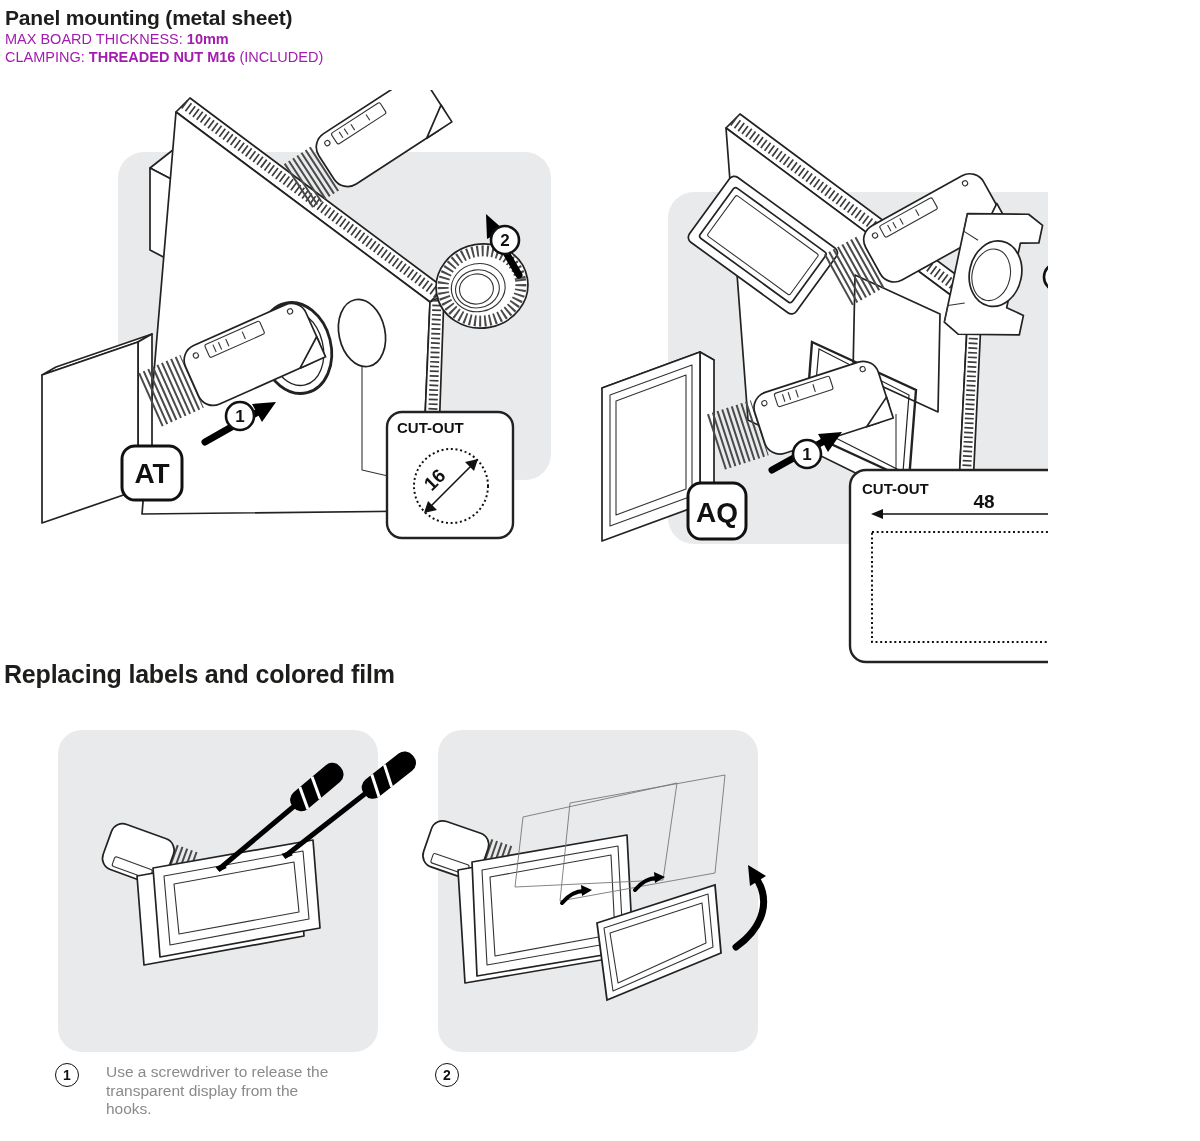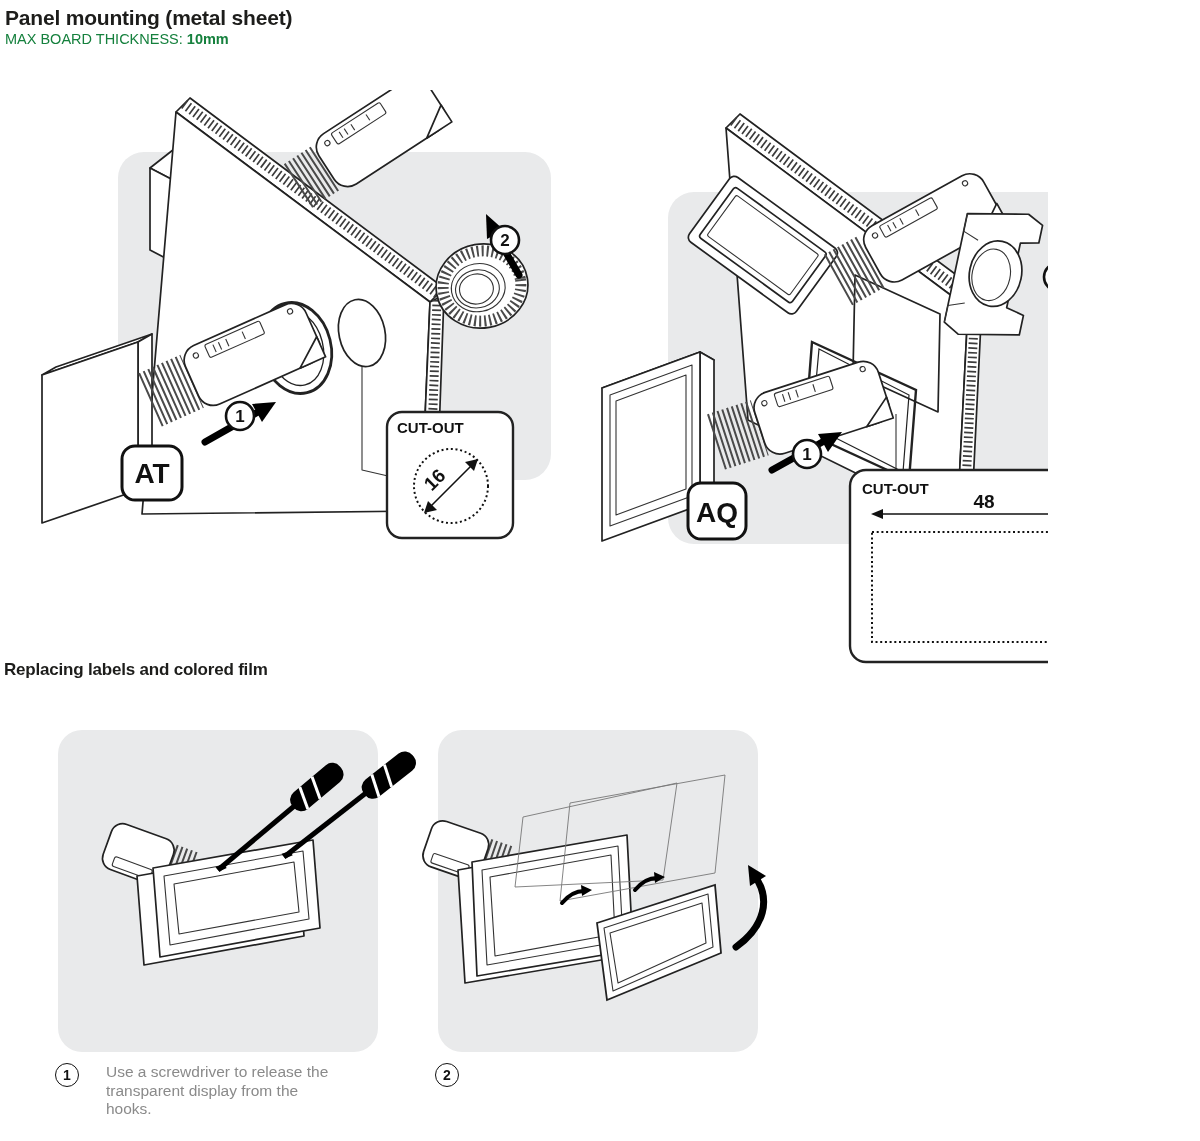--- a/index.html
+++ b/index.html
@@ -1,20 +1,20 @@
 <!DOCTYPE html>
 <html><head>
 <meta charset="utf-8">
 <style>
   html,body{margin:0;padding:0;background:#fff;}
   body{font-family:"Liberation Sans", sans-serif; color:#1d1d1b;}
   #page{position:relative;width:1048px;height:1141px;background:#fff;overflow:hidden;}
   .abs{position:absolute;}
   h1.sec{font-size:21px;font-weight:bold;margin:0;letter-spacing:-0.2px;color:#1d1d1b;}
-  .spec{font-size:14.5px;color:#15803d;line-height:18px;}
+  .spec{font-size:14.5px;color:#a21caf;line-height:18px;}
   .spec b{font-weight:bold;}
   .caption-row{display:flex;align-items:flex-start;gap:8px;}
   .step-circle{flex:0 0 auto;width:22px;height:22px;border:1.7px solid #111;border-radius:50%;
     display:flex;align-items:center;justify-content:center;font-size:14px;font-weight:bold;color:#111;background:#fff;}
   .caption-text{font-size:15.5px;line-height:1.2;color:#8a8a8a;}
   svg{display:block;}
   svg text{font-family:"Liberation Sans", sans-serif;fill:#111;}
   .outline{fill:#fff;stroke:#222;stroke-width:1.7;stroke-linejoin:round;}
   .thin{fill:none;stroke:#333;stroke-width:1.1;stroke-linejoin:round;}
   .ghost{fill:none;stroke:#777;stroke-width:0.9;stroke-linejoin:round;}
@@ -32,20 +32,21 @@
   .dim-num{font-size:19px;font-weight:bold;text-anchor:middle;}
 </style>
 </head>
 <body>
 
 <div id="page">
 
   <div class="abs" style="left:5px;top:6px;">
     <h1 class="sec">Panel mounting (metal sheet)</h1>
     <div class="spec"><span>MAX BOARD THICKNESS: </span><b>10mm</b></div>
+    <div class="spec"><span>CLAMPING: </span><b>THREADED NUT M16</b><span> (INCLUDED)</span></div>
   </div>
 
   <svg class="abs" style="left:0;top:90px;" width="600" height="480" viewBox="0 0 600 480">
     <rect x="118" y="62" width="433" height="328" rx="26" fill="#e9eaeb"></rect>
 
     <g>
       <polygon class="outline" points="150,78 178,56 400,172 372,194"></polygon>
       <polygon class="outline" points="150,78 372,194 372,276 150,160"></polygon>
     </g>
 
@@ -244,21 +245,21 @@
       <rect class="dotted" x="272" y="442" width="218" height="110"></rect>
       <g>
         <line class="dimline" x1="509" y1="450" x2="509" y2="543"></line>
         <polygon fill="#111" points="509,440 504,452 514,452"></polygon>
         <polygon fill="#111" points="509,553 504,541 514,541"></polygon>
         <text class="dim-num" transform="translate(527,497) rotate(-90)">24</text>
       </g>
     </g>
   </svg>
 
-  <h1 class="sec abs" style="left:4px;top:660px;font-size:17px;">Replacing labels and colored film</h1>
+  <h1 class="sec abs" style="left:4px;top:660px;font-size:25px;">Replacing labels and colored film</h1>
 
   <svg class="abs" style="left:40px;top:715px;" width="390" height="350" viewBox="0 0 390 350">
     <rect x="18" y="15" width="320" height="322" rx="24" fill="#e9eaeb"></rect>
 
     <g>
       <g transform="translate(150,158) rotate(200)">
         <line class="knurl" x1="0" y1="0" x2="22" y2="0" stroke-width="44"></line>
         <rect class="outline" x="22" y="-24" width="66" height="48" rx="12"></rect>
         <rect class="thin" x="36" y="-20" width="40" height="10" rx="2" fill="#fff"></rect>
       </g>

